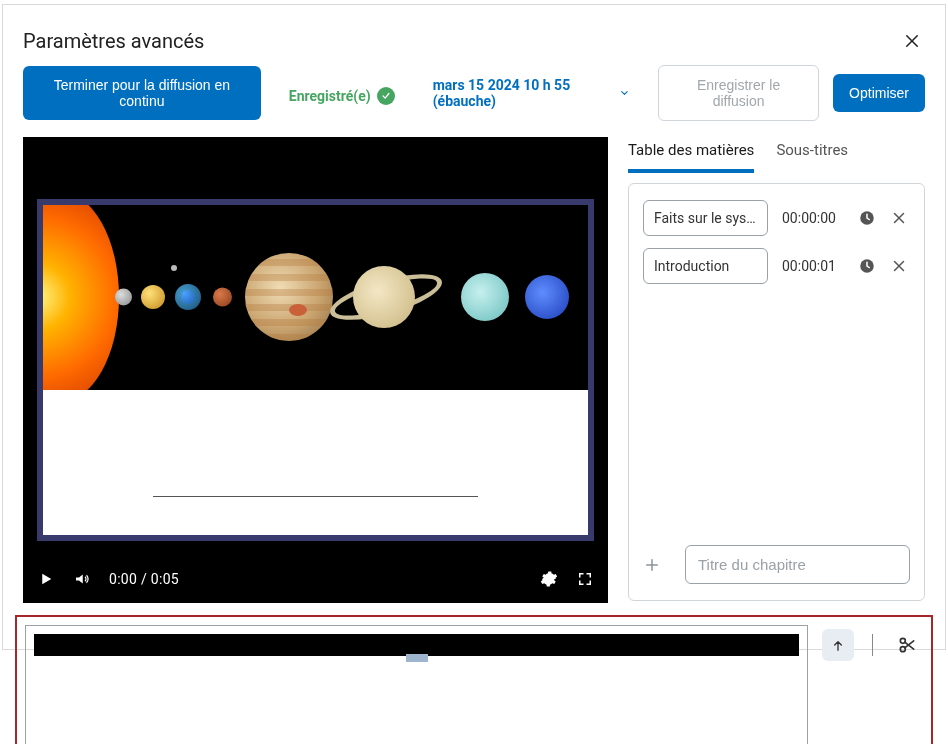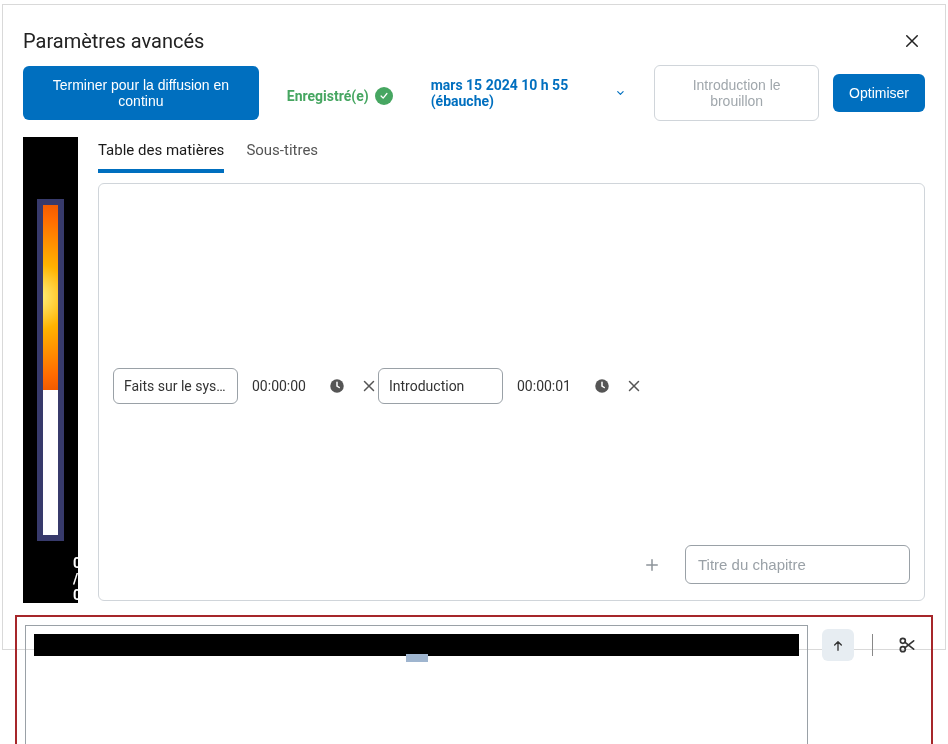--- a/index.html
+++ b/index.html
@@ -33,28 +33,28 @@
   .mars   { left: 170px;width: 19px; height: 19px; background: radial-gradient(circle at 35% 35%, #d97a4a, #8a3a1a); }
   .jupiter{ left: 202px;width: 88px; height: 88px; background: radial-gradient(circle at 40% 40%, #f0dcb4, #c9a36e 55%, #8a6a42); }
   .jupiter::before{content:"";position:absolute;inset:0;border-radius:50%;background:repeating-linear-gradient(0deg, rgba(180,120,60,.35) 0 7px, rgba(0,0,0,0) 7px 15px);}
   .jupiter::after{content:"";position:absolute;left:50%;top:58%;width:18px;height:12px;background:#c9603a;border-radius:50%;}
   .saturn { left: 310px; width: 62px; height: 62px; background: radial-gradient(circle at 40% 40%, #f3e7c4, #c8b47e); }
   .ring   { position:absolute; left: 285px; top: 50%; width: 116px; height: 34px; border: 5px solid #cbbf99; border-radius: 50%; transform: translateY(-50%) rotate(-16deg); }
   .uranus { left: 418px;width: 48px; height: 48px; background: radial-gradient(circle at 40% 40%, #c6f0ef, #67bdbb); }
   .neptune{ left: 482px;width: 44px; height: 44px; background: radial-gradient(circle at 40% 40%, #5f8dff, #1c3db8); }
   .controls { position: absolute; left: 0; right: 0; bottom: 0; height: 48px; display: flex; align-items: center; padding: 0 14px; color: #fff; gap: 18px; }
   .ctl-icon { width: 18px; height: 18px; fill: #fff; cursor: pointer; }
-  .ctl-time { font-size: 14px; font-weight: 700; letter-spacing: .3px; }
+  .ctl-time { font-size: 14px; font-weight: 400; letter-spacing: .3px; }
   .ctl-spacer { flex: 1; }
 
   .side { flex: 1; }
   .tabs { display: flex; gap: 22px; border-bottom: 0; margin-bottom: 0; }
   .tab { font-size: 15px; color: #555; padding: 4px 0 10px 0; cursor: pointer; }
   .tab.active { color: #1a1a1a; border-bottom: 4px solid #006fbf; font-weight: 400; }
-  .toc-box { border: 1px solid #d0d5da; border-radius: 6px; margin-top: 10px; min-height: 418px; padding: 16px 14px; display: flex; flex-direction: row; position: relative; }
+  .toc-box { border: 1px solid #d0d5da; border-radius: 6px; margin-top: 10px; min-height: 418px; padding: 16px 14px; display: flex; flex-direction: column; position: relative; }
   .toc-row { display: flex; align-items: center; gap: 14px; margin-bottom: 12px; }
   .toc-title { flex: 0 0 125px; border: 1px solid #9aa1a7; border-radius: 6px; padding: 9px 10px; font-size: 14px; color: #333; white-space: nowrap; overflow: hidden; text-overflow: ellipsis; }
   .toc-time { font-size: 14px; color: #333; width: 62px; }
   .toc-icn { width: 18px; height: 18px; color: #555; cursor: pointer; }
   .toc-footer { margin-top: auto; display: flex; align-items: center; gap: 24px; }
   .toc-add { width: 18px; height: 18px; color: #8d949a; cursor: pointer; }
   .toc-input { flex: 1; border: 1px solid #9aa1a7; border-radius: 6px; padding: 10px 12px; font-size: 15px; }
   .toc-input::placeholder { color: #9aa1a7; }
 
   .timeline-wrap { margin: 12px 12px 0 12px; border: 2px solid #a6262a; padding: 8px; display: flex; gap: 14px; align-items: flex-start; }
@@ -90,21 +90,21 @@
           </svg>
       </span>
     </span>
     <span class="draft-link">
       <span>mars 15 2024 10 h 55 (ébauche)</span>
       <svg class="chev" viewBox="0 0 24 24">
           <path d="M6 9l6 6 6-6" stroke="#006fbf" stroke-width="2.5" fill="none" stroke-linecap="round" stroke-linejoin="round"></path>
         </svg>
     </span>
     <div class="spacer"></div>
-    <button class="btn btn-disabled">Introduction le brouillon</button>
+    <button class="btn btn-disabled">Enregistrer le diffusion</button>
     <button class="btn btn-primary">Optimiser</button>
   </div>
 
   <div class="content-row">
 
     <div class="player-wrap">
       <div class="slide-frame">
         <div class="slide-top">
           <div class="sun"></div>
           <div class="planet mercury"></div>

